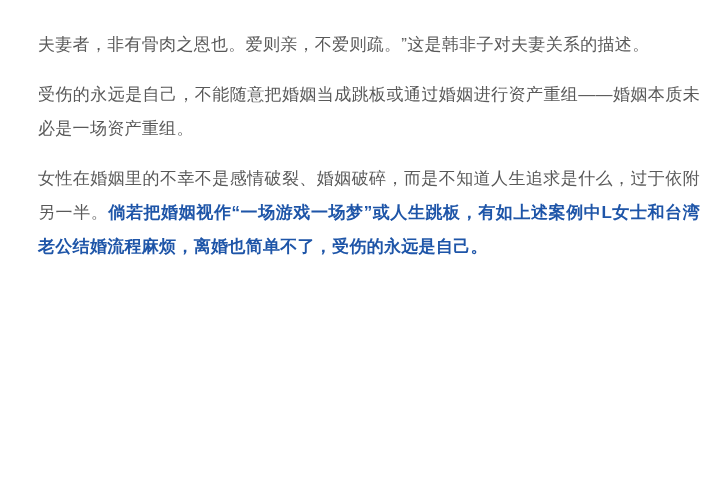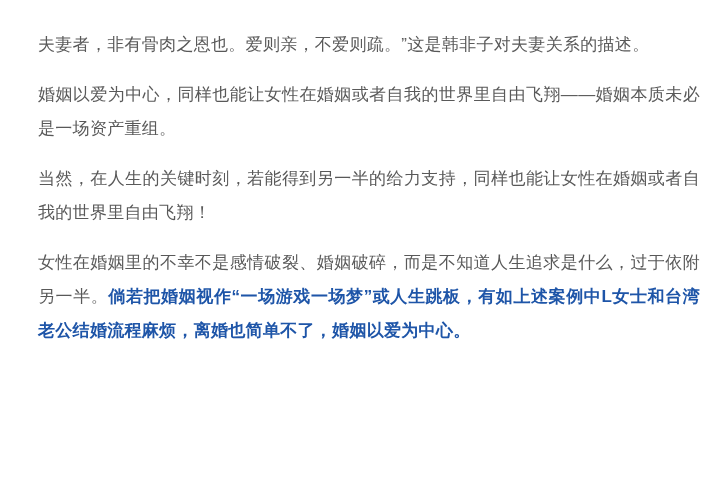--- a/index.html
+++ b/index.html
@@ -34,16 +34,15 @@
   .seg.emphasis {
     color: var(--emphasis-text);
     font-weight: bold;
   }
 </style>
 </head>
 <body>
 
 <div class="article">
     <p class="para"><span class="seg">夫妻者，非有骨肉之恩也。爱则亲，不爱则疏。”这是韩非子对夫妻关系的描述。</span></p>
-    <p class="para"><span class="seg">婚姻以爱为中心，同样也能让女性在婚姻或者自我的世界里自由飞翔——婚姻本质未必是一场资产重组。</span></p>
-    <p class="para"><span class="seg">当然，在人生的关键时刻，若能得到另一半的给力支持，同样也能让女性在婚姻或者自我的世界里自由飞翔！</span></p>
-    <p class="para"><span class="seg">女性在婚姻里的不幸不是感情破裂、婚姻破碎，而是不知道人生追求是什么，过于依附另一半。</span><span class="seg emphasis">倘若把婚姻视作“一场游戏一场梦”或人生跳板，有如上述案例中L女士和台湾老公结婚流程麻烦，离婚也简单不了，婚姻以爱为中心。</span></p>
+    <p class="para"><span class="seg">受伤的永远是自己，不能随意把婚姻当成跳板或通过婚姻进行资产重组——婚姻本质未必是一场资产重组。</span></p>
+    <p class="para"><span class="seg">女性在婚姻里的不幸不是感情破裂、婚姻破碎，而是不知道人生追求是什么，过于依附另一半。</span><span class="seg emphasis">倘若把婚姻视作“一场游戏一场梦”或人生跳板，有如上述案例中L女士和台湾老公结婚流程麻烦，离婚也简单不了，受伤的永远是自己。</span></p>
   </div>
 
 </body></html>

